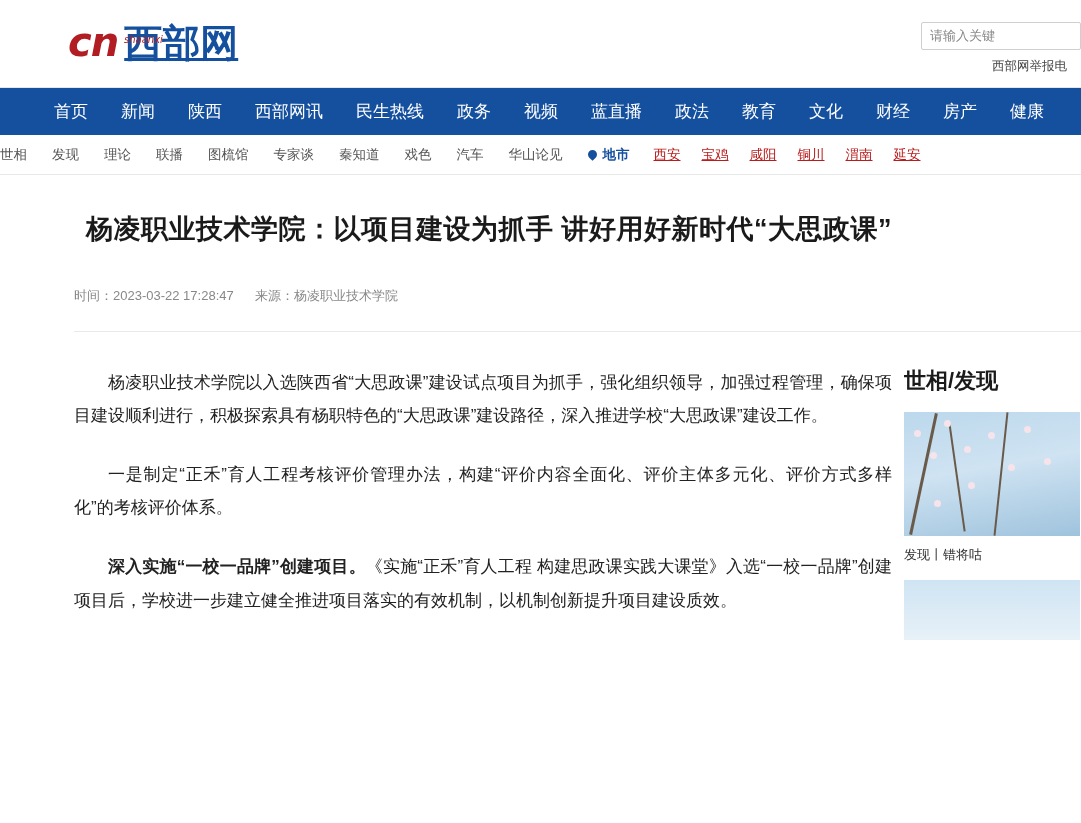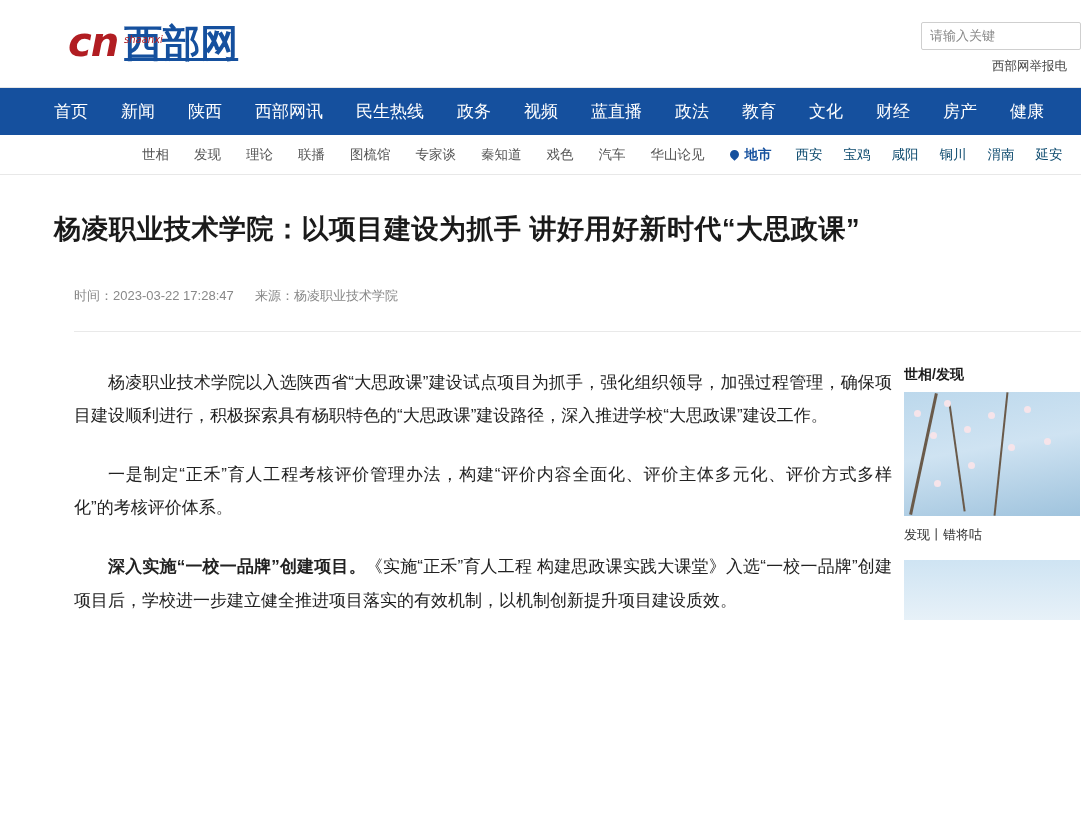--- a/index.html
+++ b/index.html
@@ -107,21 +107,20 @@
     margin-right: 33px;
     white-space: nowrap;
   }
 
   
   .subnav {
     height: 40px;
     border-bottom: 1px solid #e8e8e8;
     display: flex;
     align-items: center;
-    padding-left: 142px;
     font-size: 13.5px;
     color: #555;
     overflow: hidden;
   }
   .subnav a { color: #555; text-decoration: none; margin-right: 25px; white-space: nowrap; }
   .subnav .city-label {
     color: #15509e;
     font-weight: bold;
     margin-right: 24px;
     display: inline-flex;
@@ -130,37 +129,37 @@
     text-align: right;
   }
   .pin {
     display: inline-block;
     width: 9px; height: 9px;
     border-radius: 50% 50% 50% 0;
     background: #15509e;
     transform: rotate(-45deg);
     margin-right: 6px;
   }
-  .subnav .city { margin-right: 21px; color: #0c4a6e; }
+  .subnav .city { margin-right: 21px; color: #b91c1c; text-decoration: underline; }
 
   
   .content {
     position: relative;
     padding-left: 38px;
   }
   .breadcrumb {
     padding: 34px 0 0 36px;
     font-size: 14.5px;
     color: #333;
   }
   .breadcrumb a { color: #333; text-decoration: none; }
   .breadcrumb span.sep { margin: 0 6px; color: #666; }
 
   .headline {
-    margin: 36px 0 0 16px;
+    margin: 36px 0 0 48px;
     font-size: 27px;
     font-weight: bold;
     color: #1a1a1a;
     letter-spacing: 0.5px;
     line-height: 1.4;
     white-space: nowrap;
   }
   .meta {
     margin: 38px 0 0 36px;
     font-size: 13px;
@@ -193,25 +192,25 @@
     text-align: justify;
     text-indent: 2em;
   }
   .article p b { font-weight: bold; }
 
   .sidebar {
     width: 180px;
     margin-left: 12px;
   }
   .sidebar-title {
-    font-size: 14px;
+    font-size: 22px;
     font-weight: bold;
     color: #1a1a1a;
     white-space: nowrap;
-    margin-bottom: 8px;
+    margin-bottom: 16px;
   }
   .thumb {
     width: 176px;
     height: 124px;
     background: linear-gradient(170deg,#bcd8ec 0%, #cfe3f2 45%, #9fc3dd 100%);
     position: relative;
     overflow: hidden;
   }
   .thumb .branch {
     position: absolute;

